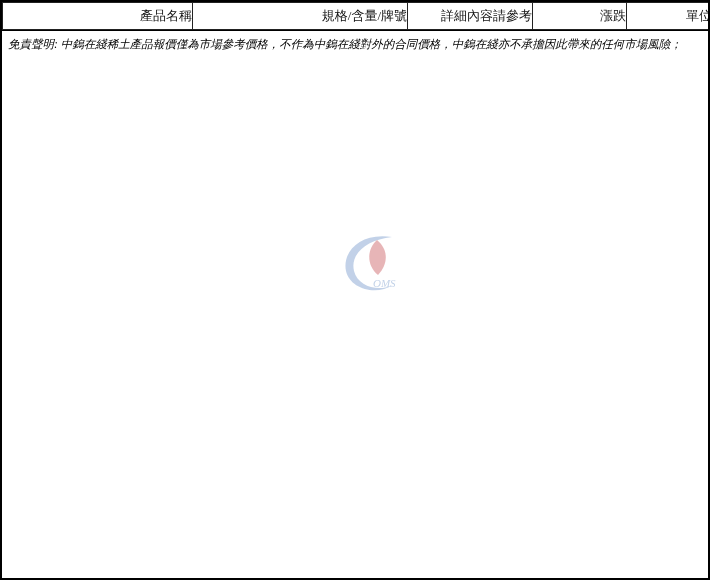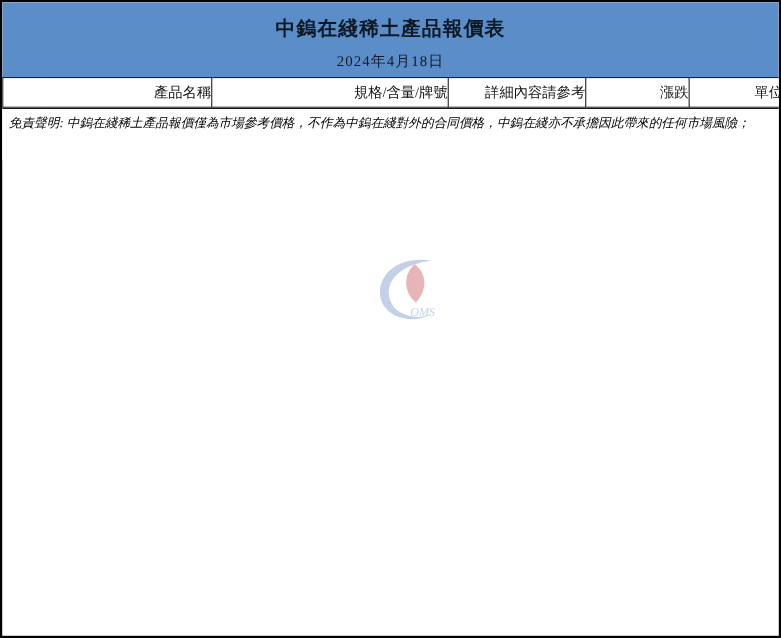--- a/index.html
+++ b/index.html
@@ -27,24 +27,20 @@
     position:absolute;left:125px;top:298px;font-size:31px;letter-spacing:1px;
     color:#8aa6d6;opacity:.62;pointer-events:none;white-space:nowrap;
   }
   .wm-logo{position:absolute;left:336px;top:228px;opacity:.42;pointer-events:none;}
 </style>
 </head>
 <body>
 
 <div class="sheet">
 
-  <div class="title-block">
-    <div class="title">中鎢在綫稀土產品報價表</div>
-    <div class="date">2024年4月18日</div>
-  </div>
 
   <table class="price">
     <colgroup>
       <col style="width:38px">
         <col style="width:152px">
         <col style="width:215px">
       <col style="width:125px">
         <col style="width:94px">
         <col style="width:86px">
     </colgroup>

